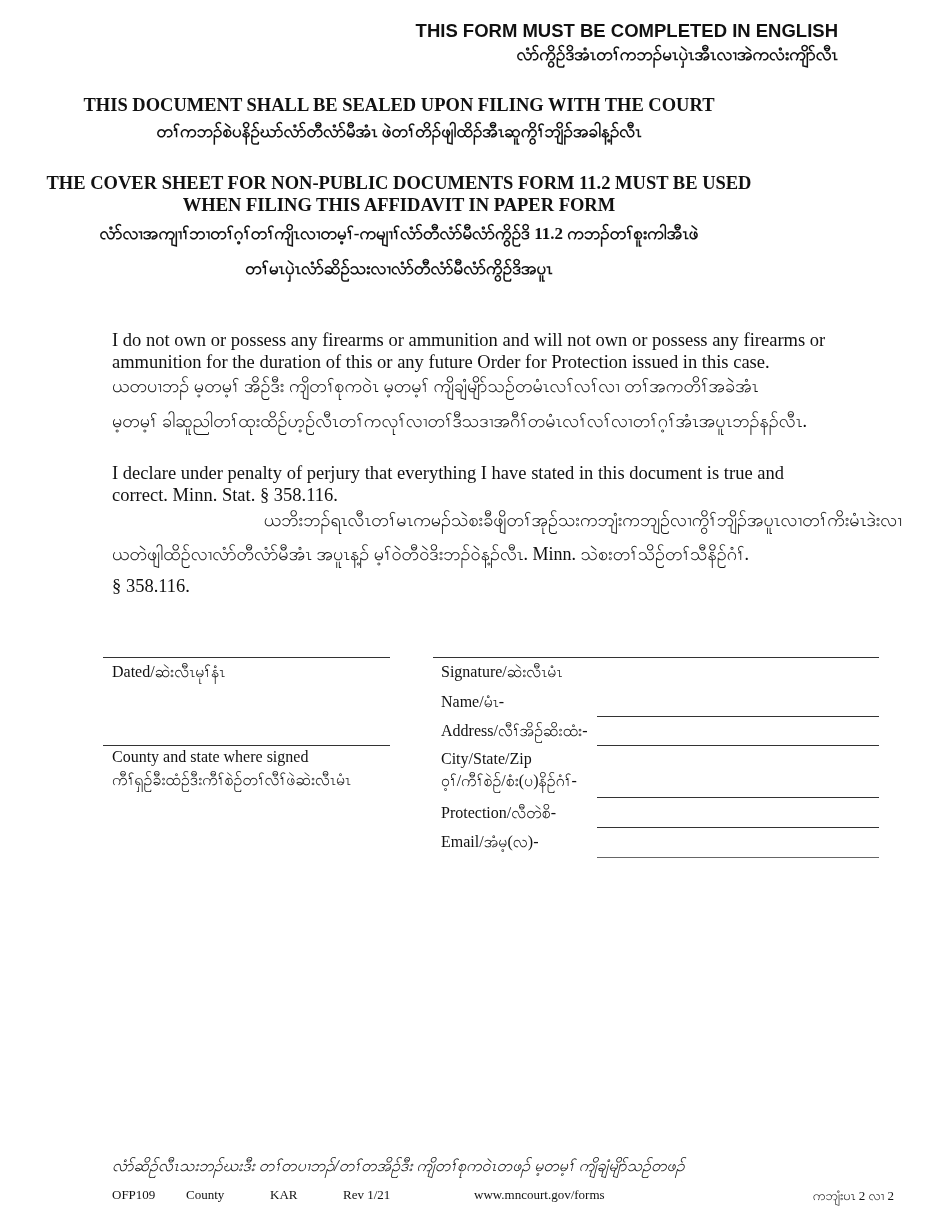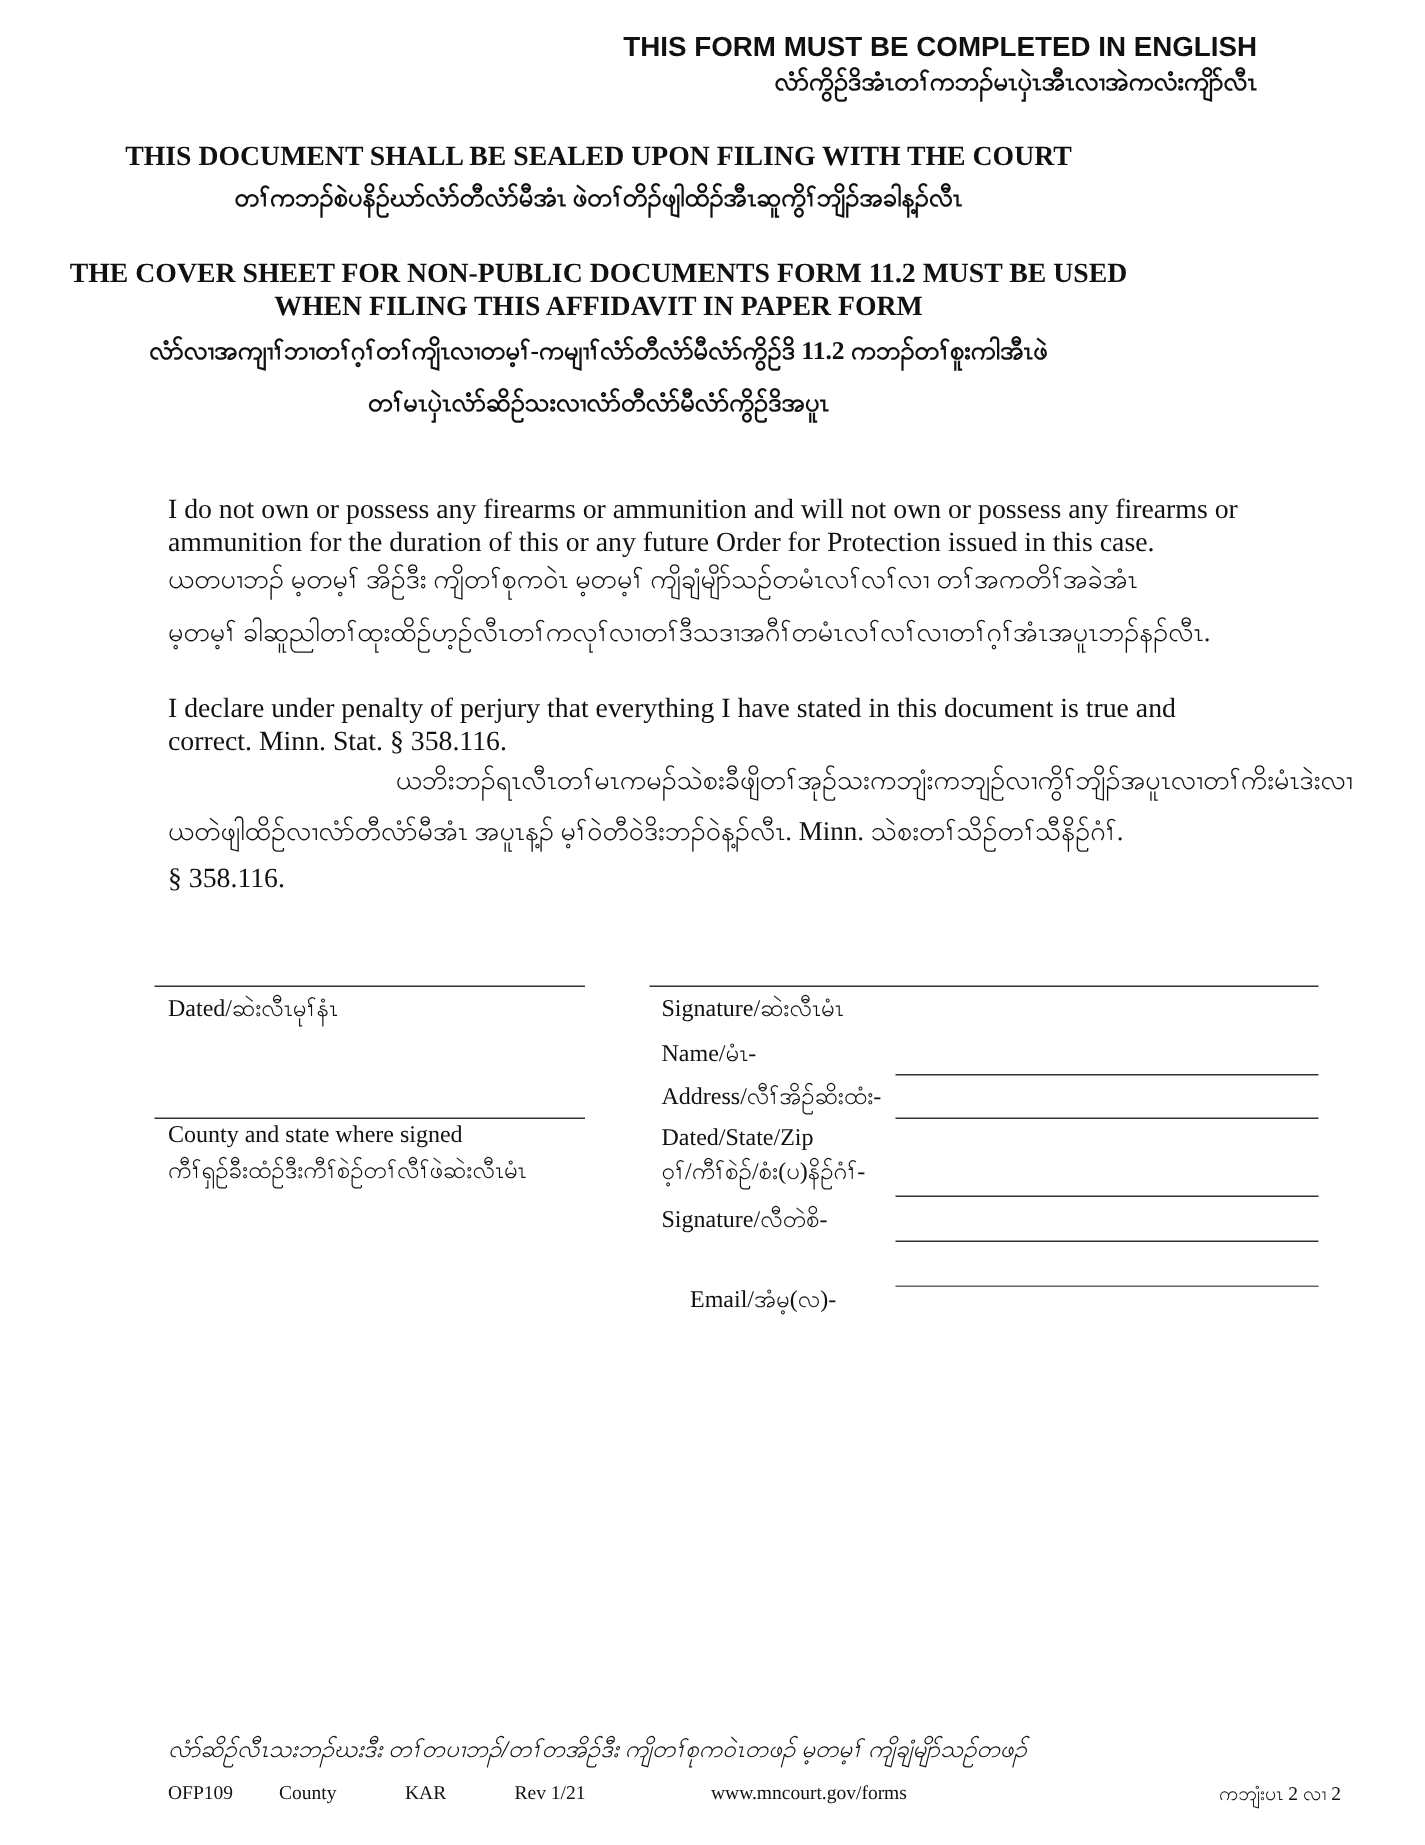--- a/index.html
+++ b/index.html
@@ -63,28 +63,28 @@
 
 <div class="hline" style="left:433px; width:446px; top:657px;"></div>
 <div class="abs serif label" style="left:441px; top:661px;">Signature/ဆဲးလီၤမံၤ</div>
 
 <div class="abs serif label" style="left:441px; top:691px;">Name/မံၤ-</div>
 <div class="hline" style="left:597px; width:282px; top:716px;"></div>
 
 <div class="abs serif label" style="left:441px; top:720px;">Address/လီၢ်အိဉ်ဆိးထံး-</div>
 <div class="hline" style="left:597px; width:282px; top:745px;"></div>
 
-<div class="abs serif label" style="left:441px; top:750px;">Dated/State/Zip</div>
+<div class="abs serif label" style="left:441px; top:750px;">City/State/Zip</div>
 <div class="abs serif label" style="left:441px; top:770px;">ဝ့ၢ်/ကီၢ်စဲဉ်/စံး(ပ)နိဉ်ဂံၢ်-</div>
 <div class="hline" style="left:597px; width:282px; top:797px;"></div>
 
-<div class="abs serif label" style="left:441px; top:802px;">Signature/လီတဲစိ-</div>
+<div class="abs serif label" style="left:441px; top:802px;">Protection/လီတဲစိ-</div>
 <div class="hline" style="left:597px; width:282px; top:827px;"></div>
 
-<div class="abs serif label" style="left:460px; top:831px;margin-top:24px;">Email/အံမ့(လ)-</div>
+<div class="abs serif label" style="left:441px; top:831px;">Email/အံမ့(လ)-</div>
 <div class="hline" style="left:597px; width:282px; top:857px; border-top-color:#666;"></div>
 
 <div class="abs serif foot-kar">လံာ်ဆိဉ်လီၤသးဘၣ်ဃးဒီး တၢ်တပၢဘၣ်/တၢ်တအိဉ်ဒီး ကျိတၢ်စုကဝဲၤတဖၣ် မ့တမ့ၢ် ကျိချံမျိာ်သဉ်တဖၣ်</div>
 <div class="abs sans foot" style="left:112px;">OFP109</div>
 <div class="abs sans foot" style="left:186px;">County</div>
 <div class="abs sans foot" style="left:270px;">KAR</div>
 <div class="abs sans foot" style="left:343px;">Rev 1/21</div>
 <div class="abs sans foot" style="left:474px;">www.mncourt.gov/forms</div>
 <div class="abs sans foot" style="right:56px; text-align:center;">ကဘျံးပၤ 2 လၢ 2</div>
 

